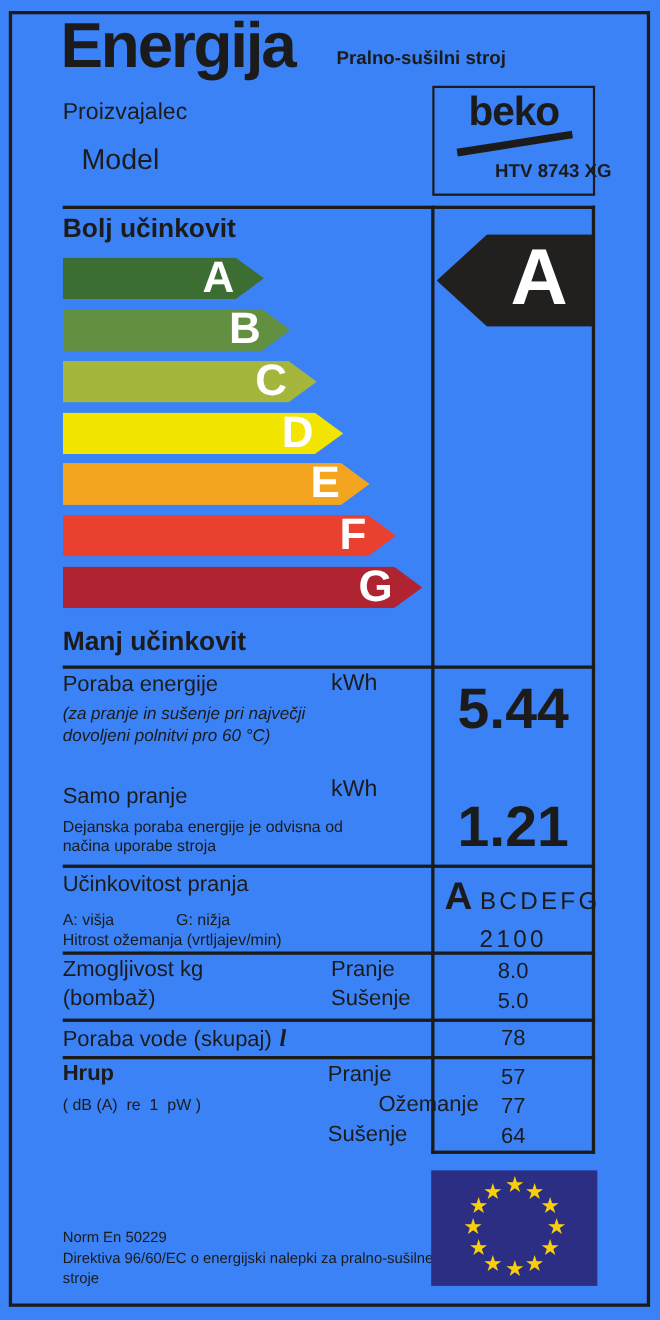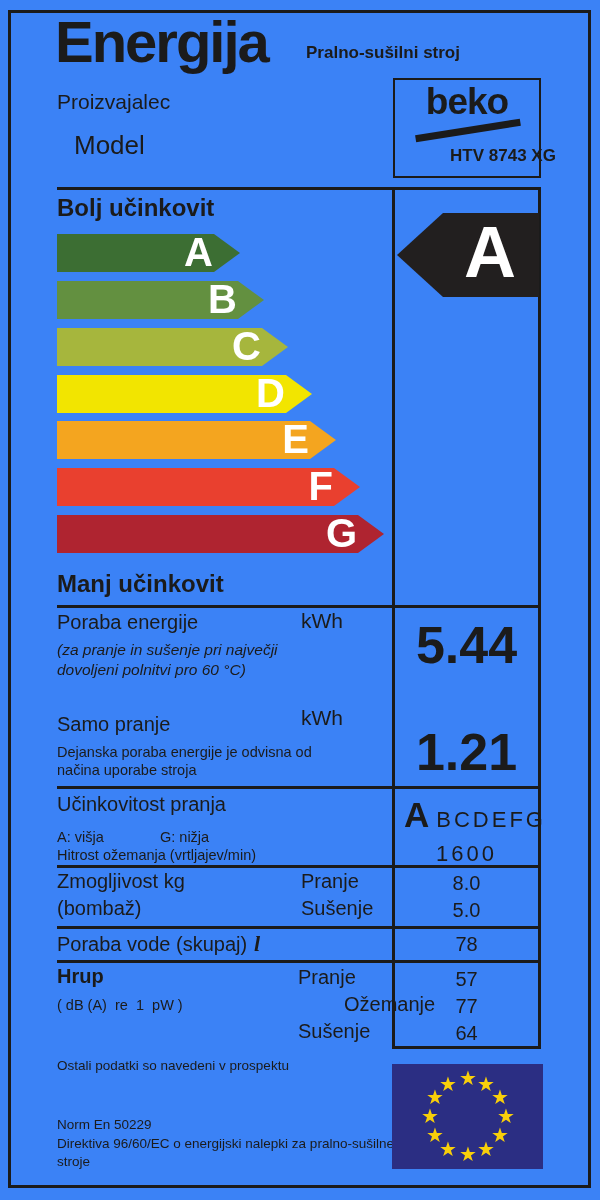--- a/index.html
+++ b/index.html
@@ -161,21 +161,21 @@
   <div class="abs big-value washonly-value">1.21</div>
 
   <div class="abs sec-title we-title">Učinkovitost pranja</div>
   <div class="abs small-note we-high">A: višja</div>
   <div class="abs small-note we-low">G: nižja</div>
   <div class="abs small-note we-spin-label">Hitrost ožemanja (vrtljajev/min)</div>
   <div class="abs we-grades">
     <span class="we-grade-big">A</span>
     <span class="we-grade-rest">BCDEFG</span>
   </div>
-  <div class="abs we-spin-value">1600</div>
+  <div class="abs we-spin-value">2100</div>
 
   <div class="abs sec-title cap-title">Zmogljivost kg</div>
   <div class="abs sec-title cap-sub">(bombaž)</div>
   <div class="abs row-label cap-l1">Pranje</div>
   <div class="abs cell-value cap-v1">8.0</div>
   <div class="abs row-label cap-l2">Sušenje</div>
   <div class="abs cell-value cap-v2">5.0</div>
 
   <div class="abs water-row">
     <span class="sec-title">Poraba vode (skupaj)</span>
@@ -185,21 +185,20 @@
 
   <div class="abs sec-title noise-title">Hrup</div>
   <div class="abs small-note noise-sub">( dB (A)  re  1  pW )</div>
   <div class="abs row-label noise-l1">Pranje</div>
   <div class="abs cell-value noise-v1">57</div>
   <div class="abs row-label noise-l2">Ožemanje</div>
   <div class="abs cell-value noise-v2">77</div>
   <div class="abs row-label noise-l3">Sušenje</div>
   <div class="abs cell-value noise-v3">64</div>
 
-  <div class="abs more-info">Ostali podatki so navedeni v prospektu</div>
   <div class="abs norm">Norm En 50229</div>
   <div class="abs directive">Direktiva 96/60/EC o energijski nalepki za pralno-sušilne stroje</div>
   <div class="abs eu-flag" style="background-color: rgb(43, 46, 131);">
     <span class="star s1" style="color: rgb(248, 207, 10);">★</span>
     <span class="star s2" style="color: rgb(248, 207, 10);">★</span>
     <span class="star s3" style="color: rgb(248, 207, 10);">★</span>
     <span class="star s4" style="color: rgb(248, 207, 10);">★</span>
     <span class="star s5" style="color: rgb(248, 207, 10);">★</span>
     <span class="star s6" style="color: rgb(248, 207, 10);">★</span>
     <span class="star s7" style="color: rgb(248, 207, 10);">★</span>

